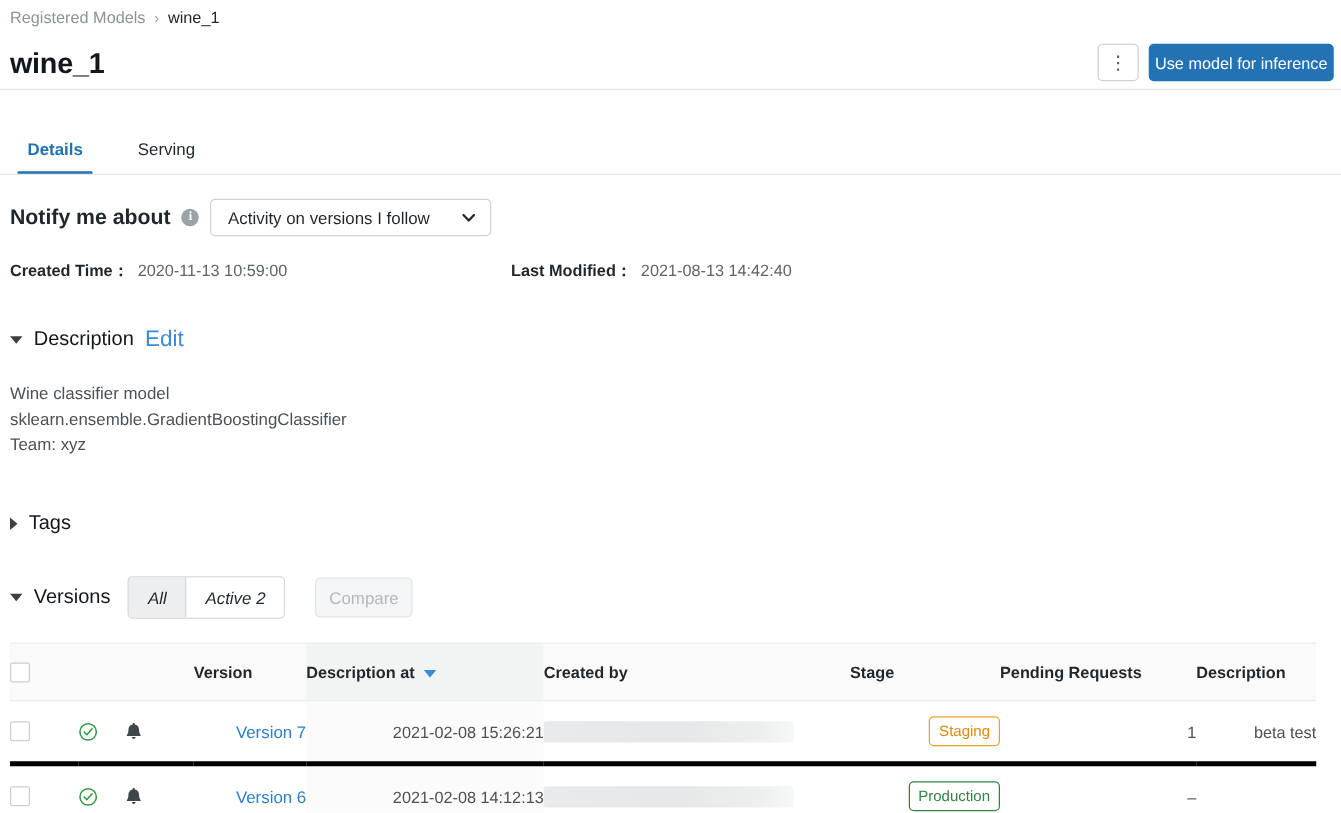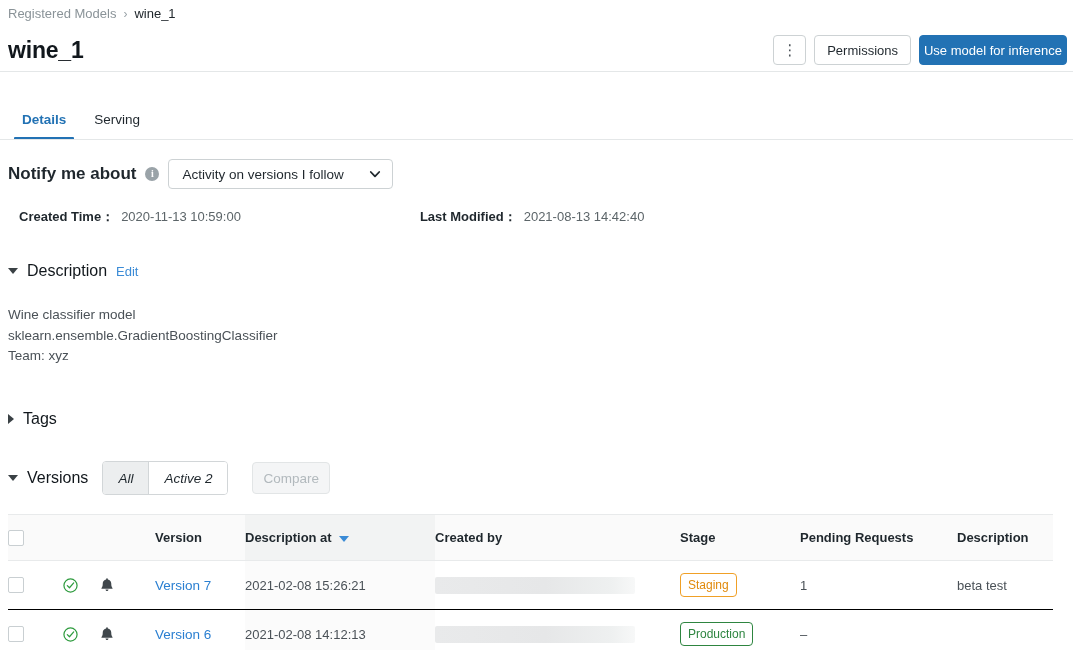--- a/index.html
+++ b/index.html
@@ -110,21 +110,21 @@
     background: #e4e7e8;
   }
 
   
   .tabs {
     position: absolute;
     left: 8px;
     top: 100px;
     display: flex;
     align-items: flex-end;
-    gap: 0;
+    gap: 16px;
     height: 40px;
   }
   .tab {
     position: relative;
     padding: 0 14px 11px 14px;
     font-size: 13.5px;
     color: #1f272d;
     cursor: pointer;
     line-height: 18px;
   }
@@ -205,21 +205,20 @@
 
   
   .meta-row {
     position: absolute;
     left: 8px;
     top: 208px;
     display: flex;
     align-items: center;
     font-size: 13px;
     line-height: 18px;
-    margin-left: 11px;
   }
   .meta-key {
     font-weight: bold;
     color: #1f272d;
   }
   .meta-val {
     color: #5c6569;
     margin-left: 7px;
   }
   .meta-gap {
@@ -251,21 +250,21 @@
     border-bottom: 5px solid transparent;
     border-left: 6px solid #3a4145;
   }
   .section-title {
     font-size: 16px;
     color: #11171c;
     line-height: 20px;
   }
   .link {
     color: #3b8bd6;
-    font-size: 13px;
+    font-size: 18px;
     cursor: pointer;
     text-decoration: none;
   }
 
   
   .desc-body {
     position: absolute;
     left: 8px;
     top: 305px;
     font-size: 13.5px;
@@ -342,24 +341,25 @@
     border-top: 1px solid #e8eaeb;
     border-bottom: 1px solid #e8eaeb;
     vertical-align: middle;
   }
   .table thead th.sorted {
     background: #f2f3f3;
   }
   .table tbody td {
     height: 48px;
     padding: 0;
-    border-bottom: 1px solid #000000;
+    border-bottom: 4px solid #000000;
     vertical-align: middle;
     color: #4a5157;
     background: #ffffff;
+    text-align: right;
   }
   .table tbody td.sorted {
     background: #fbfbfb;
   }
   .cpad { padding-left: 18px; }
 
   .col-check  { width: 55px; }
   .col-status { width: 37px; }
   .col-bell   { width: 55px; }
   .col-ver    { width: 90px; }
@@ -433,21 +433,20 @@
   <div class="breadcrumb">
     <span class="crumb-link">Registered Models</span>
     <span class="crumb-sep">›</span>
     <span class="crumb-current">wine_1</span>
   </div>
 
   <div class="title-row">
     <div class="page-title">wine_1</div>
     <div class="title-actions">
       <button class="btn btn-kebab">⋮</button>
-      <button class="btn">Permissions</button>
       <button class="btn btn-primary">Use model for inference</button>
     </div>
   </div>
   <div class="title-divider"></div>
 
   <div class="tabs">
     <div class="tab active">Details</div>
     <div class="tab">Serving</div>
   </div>
   <div class="tabs-divider"></div>

